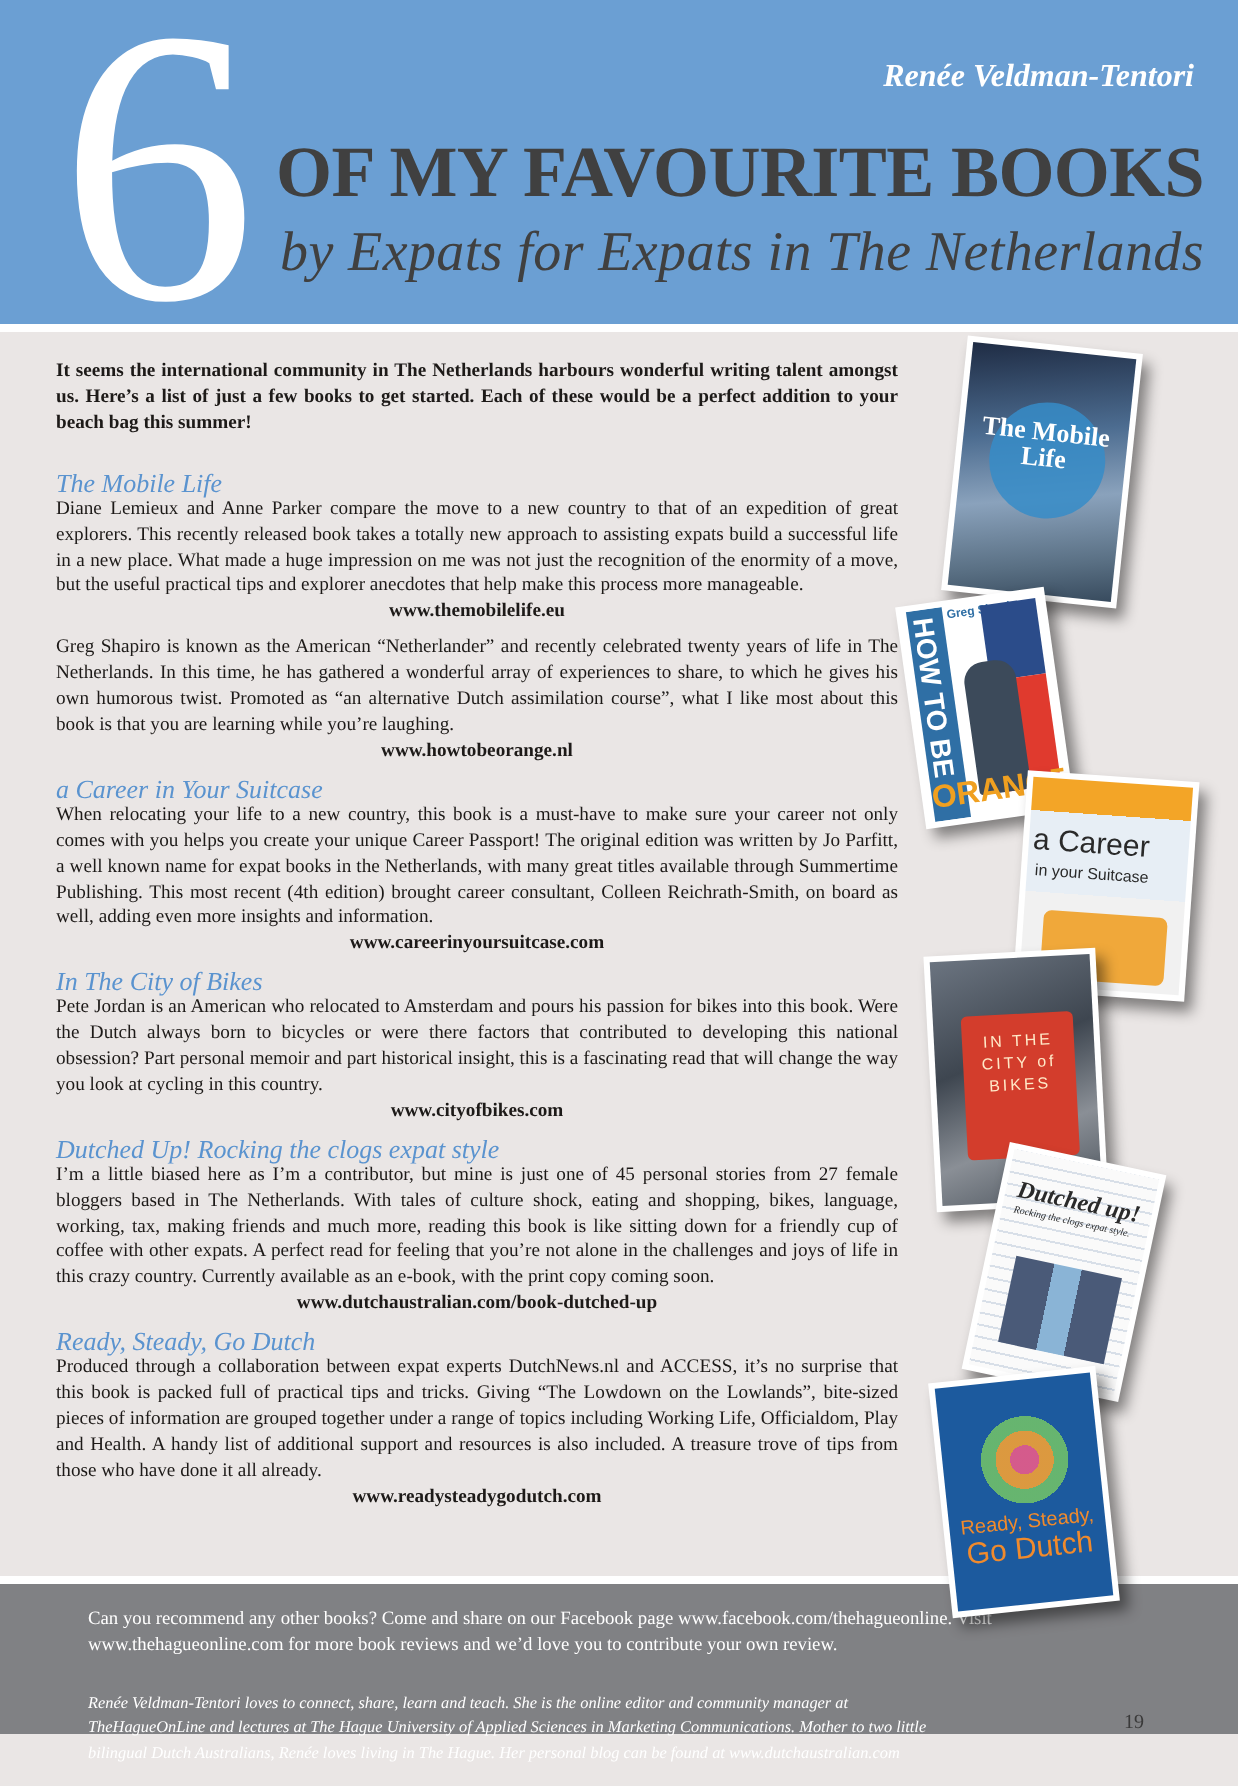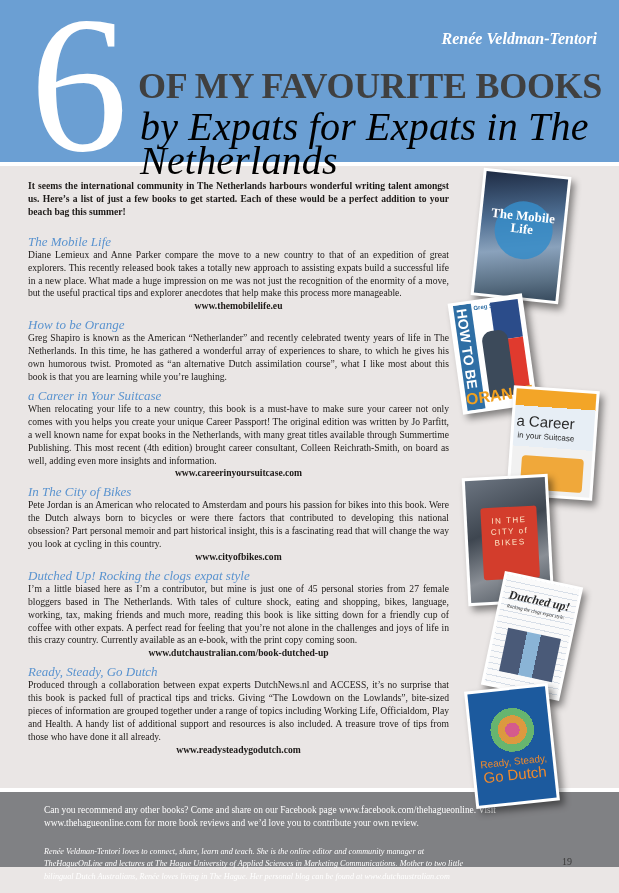--- a/index.html
+++ b/index.html
@@ -23,21 +23,21 @@
       font-size: 16px; color: #ffffff; font-weight: bold;
     }
     .title-main {
       position: absolute; left: 138px; top: 66px;
       font-family: "Liberation Serif", serif; font-weight: bold;
       font-size: 36px; line-height: 40px; color: #404040; letter-spacing: -0.3px;
     }
     .title-sub {
       position: absolute; left: 140px; top: 110px;
       font-family: "Liberation Serif", serif; font-style: italic;
-      font-size: 40px; line-height: 34px; color: #000000; letter-spacing: 0.2px;
+      font-size: 28px; line-height: 34px; color: #404040; letter-spacing: 0.2px;
     }
 
     
     .content {
       position: absolute; left: 28px; top: 180px; width: 421px;
       font-size: 9.6px; line-height: 12.9px; text-align: justify;
     }
     .intro { font-weight: bold; margin-bottom: 16px; }
     .section { margin-bottom: 5px; }
     .book-title {
@@ -126,22 +126,22 @@
 <div class="content">
   <p class="intro">It seems the international community in The Netherlands harbours wonderful writing talent amongst us. Here’s a list of just a few books to get started. Each of these would be a perfect addition to your beach bag this summer!</p>
 
   <div class="section">
     <div class="book-title">The Mobile Life</div>
     <div class="book-body">Diane Lemieux and Anne Parker compare the move to a new country to that of an expedition of great explorers. This recently released book takes a totally new approach to assisting expats build a successful life in a new place. What made a huge impression on me was not just the recognition of the enormity of a move, but the useful practical tips and explorer anecdotes that help make this process more manageable.</div>
     <span class="book-url">www.themobilelife.eu</span>
   </div>
 
   <div class="section">
-    <div class="book-title">How to be Orange</div>
     <div class="book-body">Greg Shapiro is known as the American “Netherlander” and recently celebrated twenty years of life in The Netherlands. In this time, he has gathered a wonderful array of experiences to share, to which he gives his own humorous twist. Promoted as “an alternative Dutch assimilation course”, what I like most about this book is that you are learning while you’re laughing.</div>
+    <span class="book-url">www.howtobeorange.nl</span>
   </div>
 
   <div class="section">
     <div class="book-title">a Career in Your Suitcase</div>
     <div class="book-body">When relocating your life to a new country, this book is a must-have to make sure your career not only comes with you helps you create your unique Career Passport! The original edition was written by Jo Parfitt, a well known name for expat books in the Netherlands, with many great titles available through Summertime Publishing. This most recent (4th edition) brought career consultant, Colleen Reichrath-Smith, on board as well, adding even more insights and information.</div>
     <span class="book-url">www.careerinyoursuitcase.com</span>
   </div>
 
   <div class="section">
     <div class="book-title">In The City of Bikes</div>

